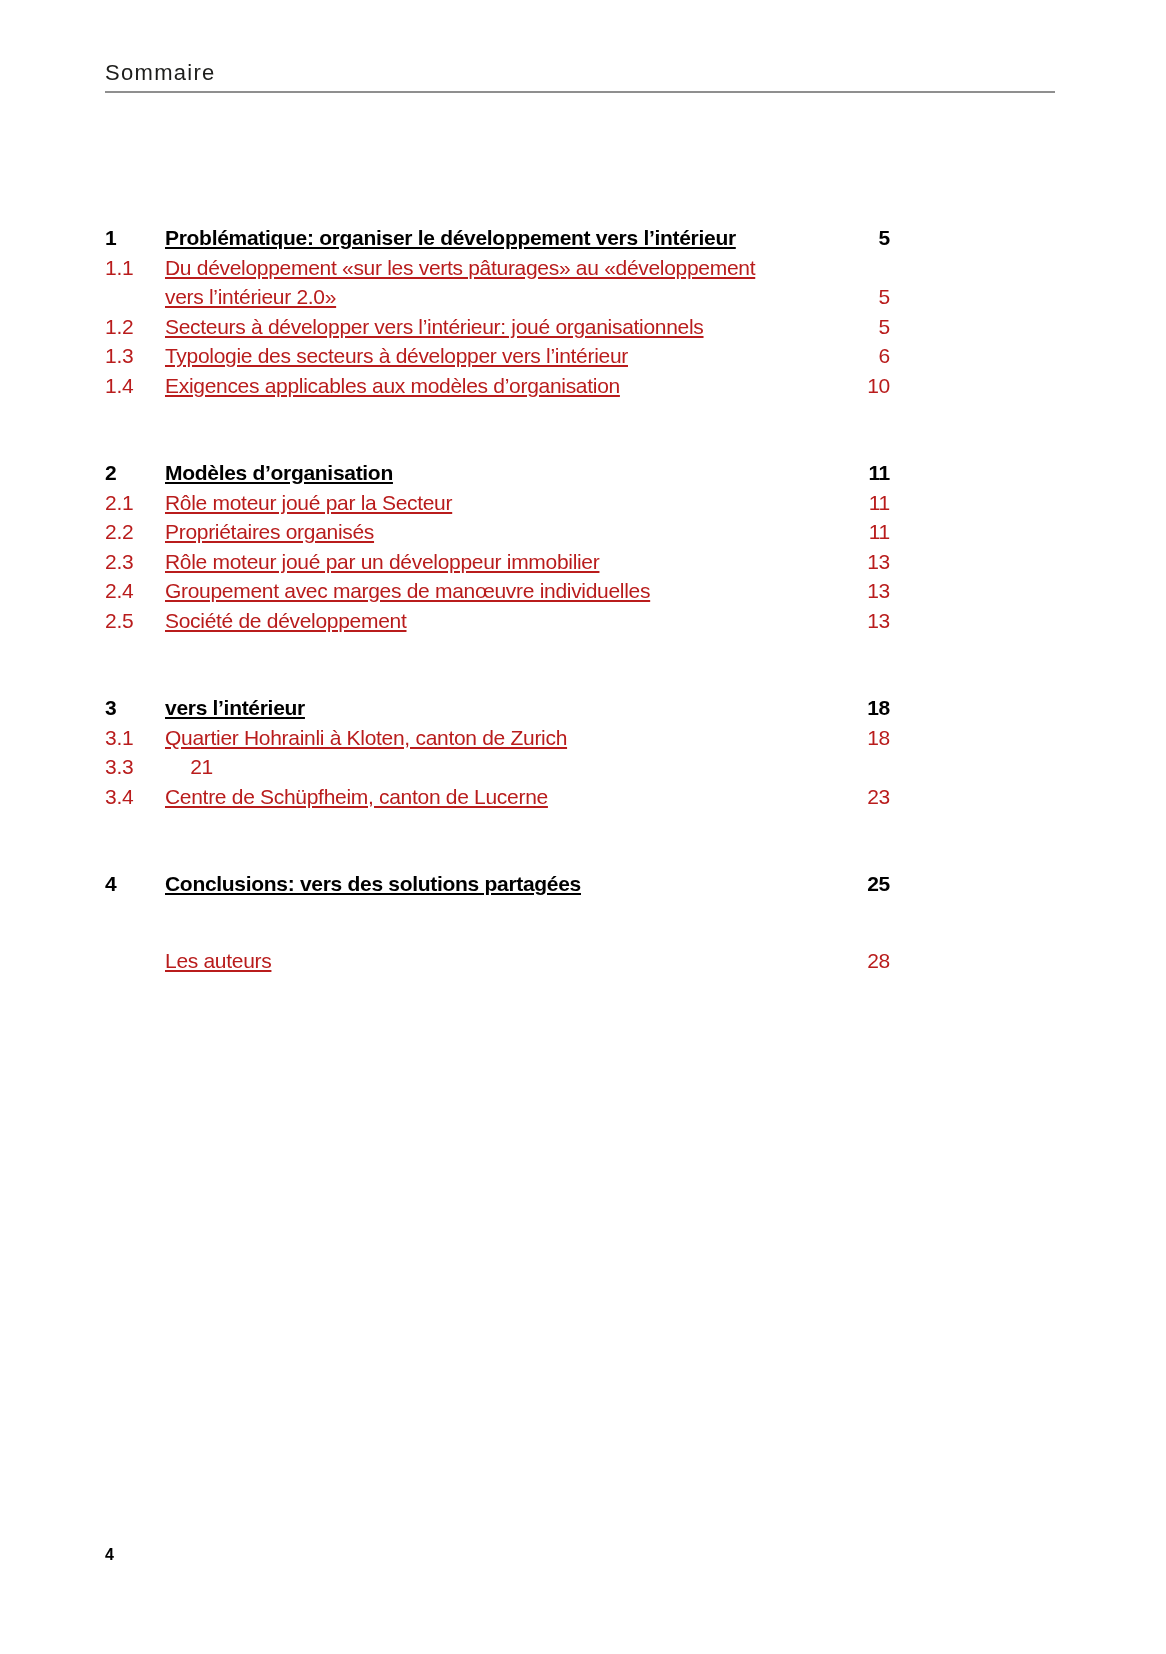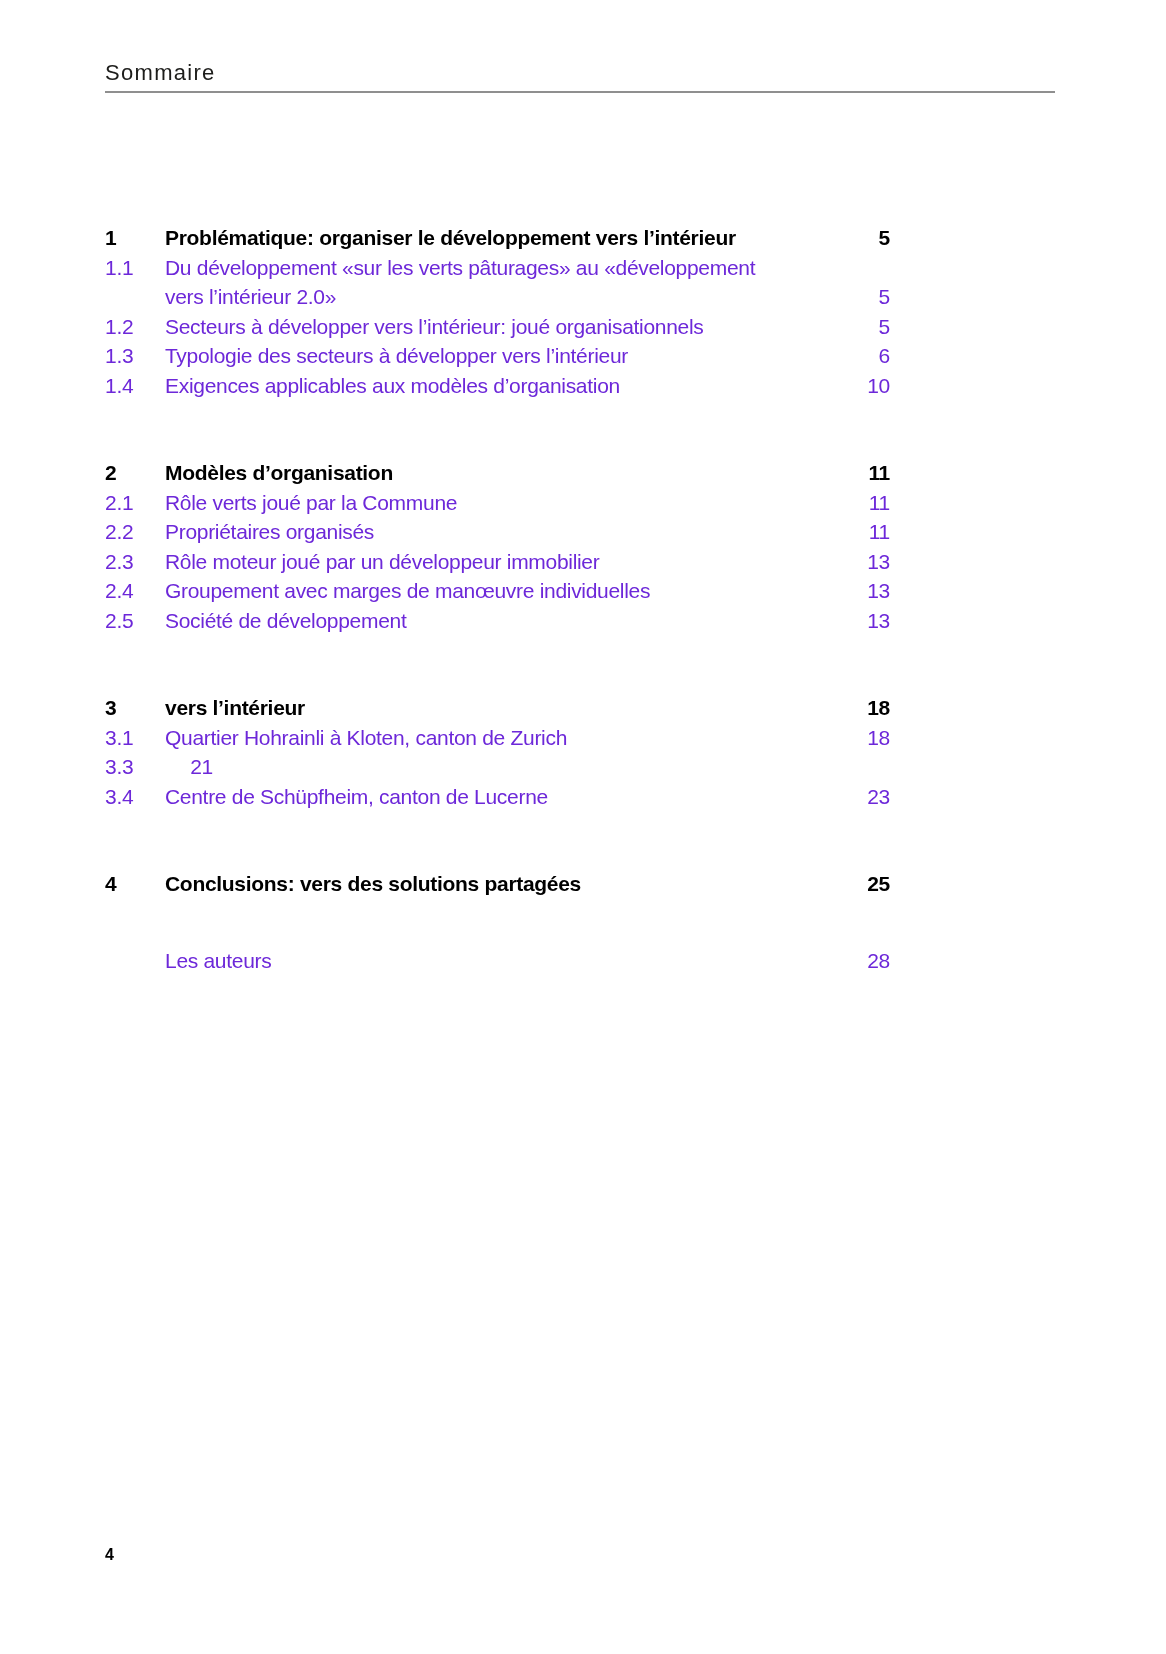--- a/index.html
+++ b/index.html
@@ -42,35 +42,36 @@
   }
   .toc-group:nth-child(4) {
     margin-bottom: 47px;
   }
   .toc-row {
     display: flex;
     align-items: flex-start;
     font-size: 21px;
     line-height: 29.5px;
     letter-spacing: -0.3px;
-    color: #6d28d9;
+    color: #b91c1c;
   }
   .toc-row.bold {
     font-weight: 700;
     color: #000000;
   }
   .toc-num {
     flex: 0 0 60px;
     white-space: nowrap;
   }
   .toc-title {
     flex: 1 1 auto;
   }
   .toc-title div {
     white-space: nowrap;
+    text-decoration: underline;
   }
   .toc-page {
     flex: 0 0 48px;
     text-align: right;
     align-self: flex-end;
   }
   .page-footer {
     position: absolute;
     left: 105px;
     top: 1546px;
@@ -129,21 +130,21 @@
       <div class="toc-row bold">
         <span class="toc-num">2</span>
         <span class="toc-title">
           <div>Modèles d’organisation</div>
         </span>
         <span class="toc-page">11</span>
       </div>
       <div class="toc-row">
         <span class="toc-num">2.1</span>
         <span class="toc-title">
-          <div>Rôle verts joué par la Commune</div>
+          <div>Rôle moteur joué par la Secteur</div>
         </span>
         <span class="toc-page">11</span>
       </div>
       <div class="toc-row">
         <span class="toc-num">2.2</span>
         <span class="toc-title">
           <div>Propriétaires organisés</div>
         </span>
         <span class="toc-page">11</span>
       </div>

